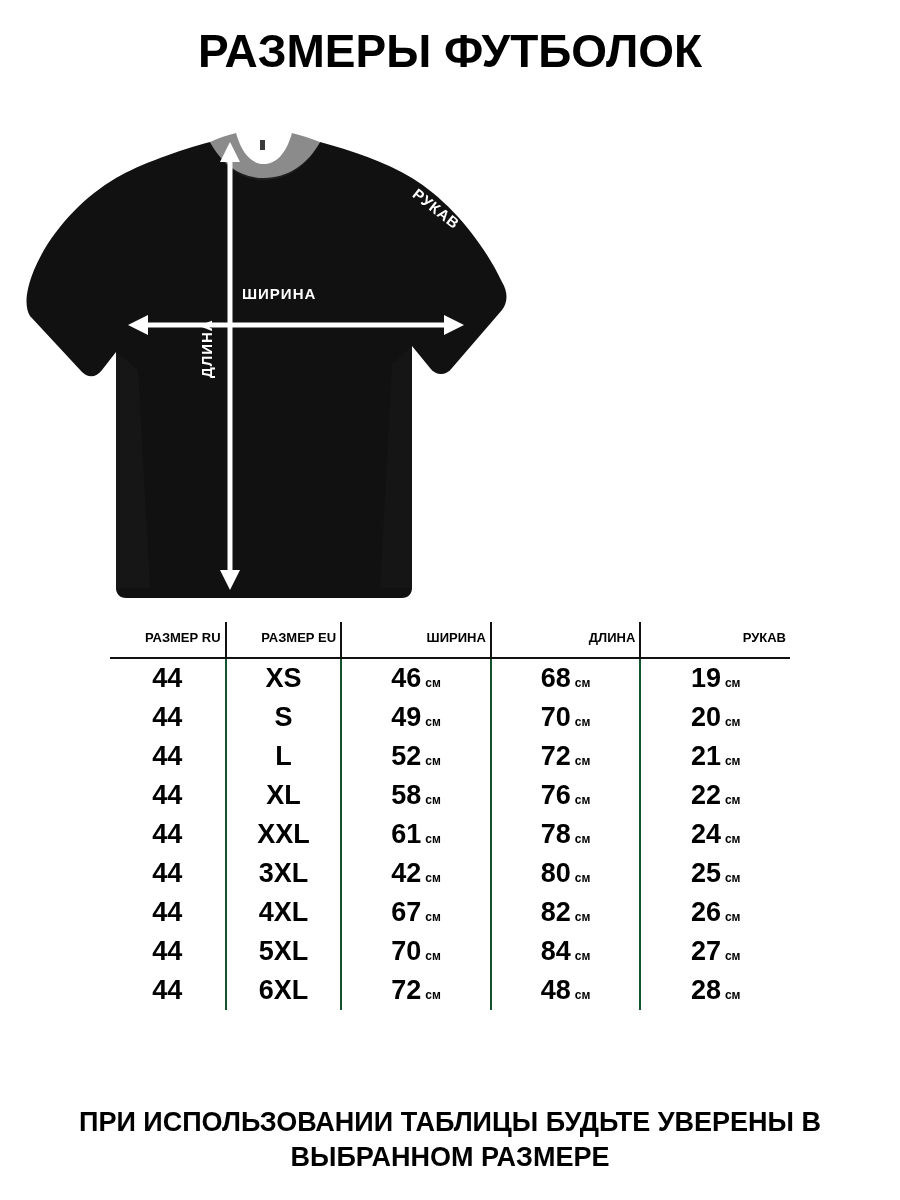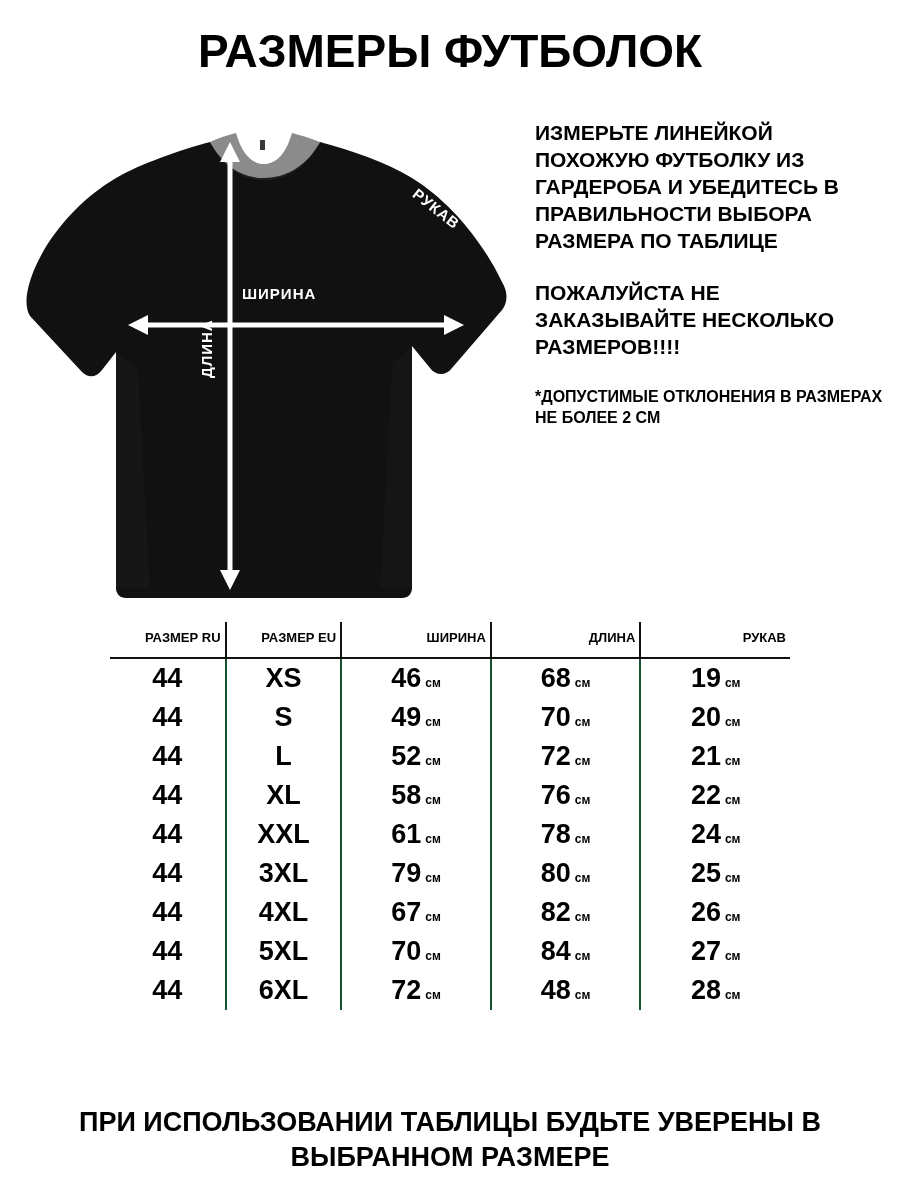--- a/index.html
+++ b/index.html
@@ -128,25 +128,20 @@
         <polygon points="424,33 450,38 436,54" stroke="none"></polygon>
         <polygon points="524,115 498,110 512,94" stroke="none"></polygon>
       </g>
     </svg>
 
     <div class="shirt-label lbl-width">ШИРИНА</div>
     <div class="shirt-label lbl-length">ДЛИНА</div>
     <div class="shirt-label lbl-sleeve">РУКАВ</div>
   </div>
 
-  <div class="notes">
-    <div class="note-block n1">ИЗМЕРЬТЕ ЛИНЕЙКОЙ ПОХОЖУЮ ФУТБОЛКУ ИЗ ГАРДЕРОБА И УБЕДИТЕСЬ В ПРАВИЛЬНОСТИ ВЫБОРА РАЗМЕРА ПО ТАБЛИЦЕ</div>
-    <div class="note-block n2">ПОЖАЛУЙСТА НЕ ЗАКАЗЫВАЙТЕ НЕСКОЛЬКО РАЗМЕРОВ!!!!</div>
-    <div class="note-block n3">*ДОПУСТИМЫЕ ОТКЛОНЕНИЯ В РАЗМЕРАХ НЕ БОЛЕЕ 2 СМ</div>
-  </div>
 
   <div class="table-wrap">
     <table class="sizes">
       <thead>
         <tr>
           <th class="col-ru">РАЗМЕР RU</th>
           <th class="col-eu">РАЗМЕР EU</th>
           <th class="col-w">ШИРИНА</th>
           <th class="col-l">ДЛИНА</th>
           <th class="col-s">РУКАВ</th>
@@ -184,21 +179,21 @@
         <tr>
           <td>44</td>
           <td>XXL</td>
           <td class="val"><span>61</span><span class="unit">см</span></td>
           <td class="val"><span>78</span><span class="unit">см</span></td>
           <td class="val"><span>24</span><span class="unit">см</span></td>
         </tr>
         <tr>
           <td>44</td>
           <td>3XL</td>
-          <td class="val"><span>79</span><span class="unit">см</span></td>
+          <td class="val"><span>42</span><span class="unit">см</span></td>
           <td class="val"><span>80</span><span class="unit">см</span></td>
           <td class="val"><span>25</span><span class="unit">см</span></td>
         </tr>
         <tr>
           <td>44</td>
           <td>4XL</td>
           <td class="val"><span>67</span><span class="unit">см</span></td>
           <td class="val"><span>82</span><span class="unit">см</span></td>
           <td class="val"><span>26</span><span class="unit">см</span></td>
         </tr>

